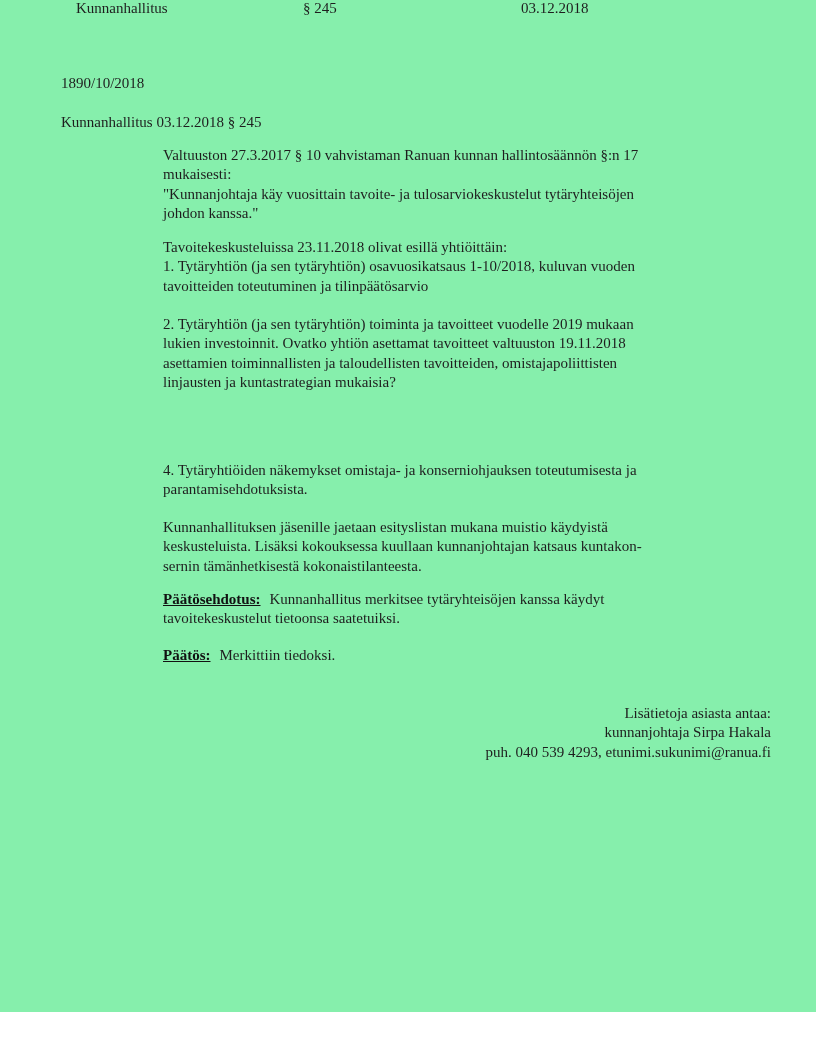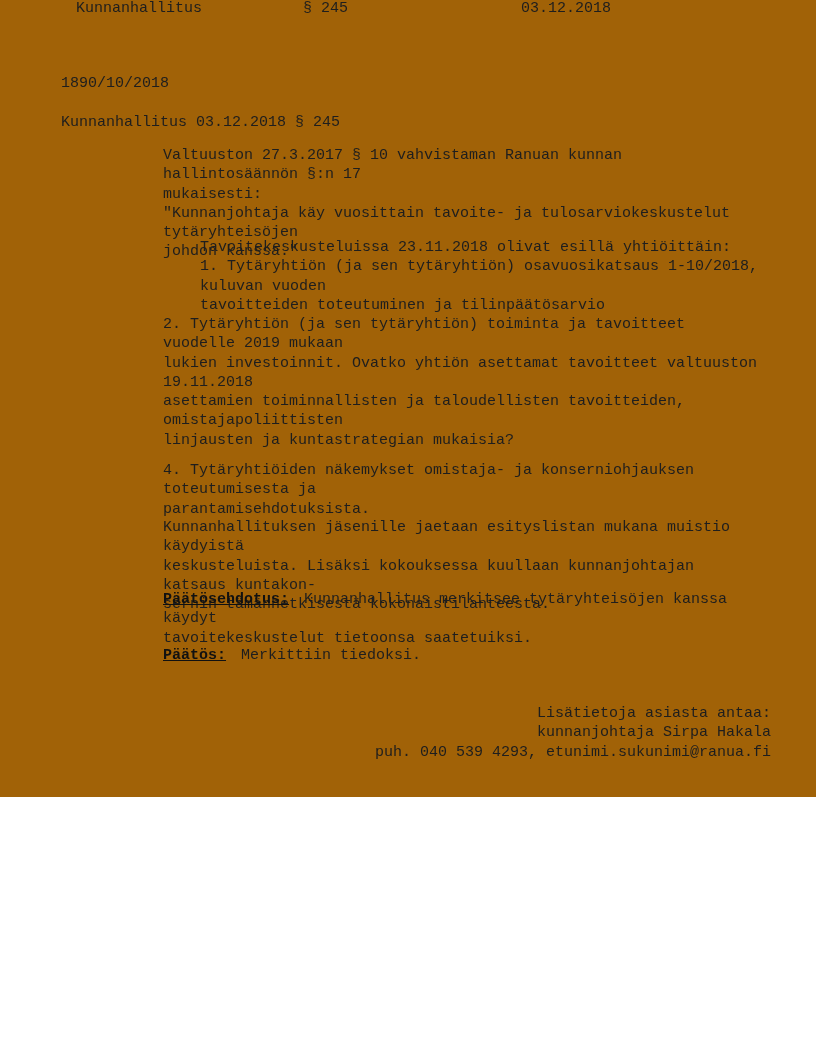--- a/index.html
+++ b/index.html
@@ -1,40 +1,40 @@
 <!DOCTYPE html>
 <html><head>
 <meta charset="utf-8">
 <style>
   html, body { margin: 0; padding: 0; background: #ffffff; }
   .page {
     position: relative;
     width: 816px;
-    height: 797px;
-    background: #a16207;
-    font-family: Liberation Mono, monospace;
+    height: 1012px;
+    background: #86efac;
+    font-family: Liberation Serif, serif;
     font-size: 15px;
     line-height: 19.3px;
     color: #1e1e1e;
     overflow: hidden;
   }
   .abs { position: absolute; }
   .para { white-space: pre-line; width: 600px; }
   .doc-title {
     margin: 0;
     font-weight: bold;
     font-size: 17.5px;
     line-height: 22px;
     color: #111111;
     letter-spacing: 0.1px;
   }
   .label {
     font-weight: bold;
     text-decoration: underline;
-    margin-right: 15px;
+    margin-right: 9px;
     color: #111111;
   }
 </style>
 </head>
 <body>
 
 <div class="page">
 
   <div class="abs" style="top:-1px; left:76px;">Kunnanhallitus</div>
   <div class="abs" style="top:-1px; left:303px;">§ 245</div>
@@ -43,21 +43,21 @@
 
   <div class="abs" style="top:74px; left:61px;">1890/10/2018</div>
 
   <div class="abs" style="top:113px; left:61px;">Kunnanhallitus 03.12.2018 § 245</div>
 
   <div class="abs para" style="top:146px; left:163px;">Valtuuston 27.3.2017 § 10 vahvistaman Ranuan kunnan hallintosäännön §:n 17
 mukaisesti:
 "Kunnanjohtaja käy vuosittain tavoite- ja tulosarviokeskustelut tytäryhteisöjen
 johdon kanssa."</div>
 
-  <div class="abs para" style="top:238px; left:163px;margin-left:37px;">Tavoitekeskusteluissa 23.11.2018 olivat esillä yhtiöittäin:
+  <div class="abs para" style="top:238px; left:163px;">Tavoitekeskusteluissa 23.11.2018 olivat esillä yhtiöittäin:
 1. Tytäryhtiön (ja sen tytäryhtiön) osavuosikatsaus 1-10/2018, kuluvan vuoden
 tavoitteiden toteutuminen ja tilinpäätösarvio</div>
 
   <div class="abs para" style="top:315px; left:163px;">2. Tytäryhtiön (ja sen tytäryhtiön) toiminta ja tavoitteet vuodelle 2019 mukaan
 lukien investoinnit. Ovatko yhtiön asettamat tavoitteet valtuuston 19.11.2018
 asettamien toiminnallisten ja taloudellisten tavoitteiden, omistajapoliittisten
 linjausten ja kuntastrategian mukaisia?</div>
 
 
   <div class="abs para" style="top:461px; left:163px;">4. Tytäryhtiöiden näkemykset omistaja- ja konserniohjauksen toteutumisesta ja

